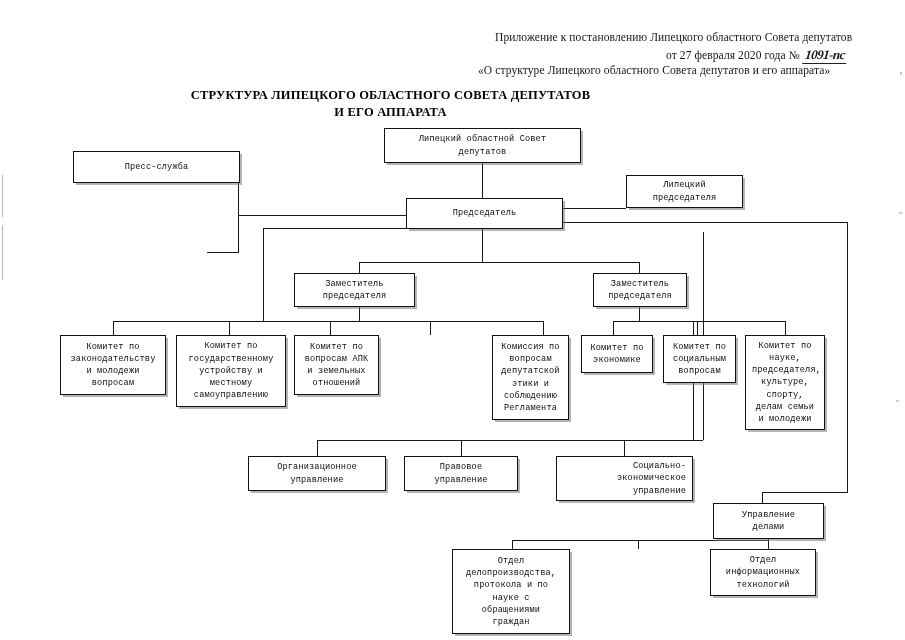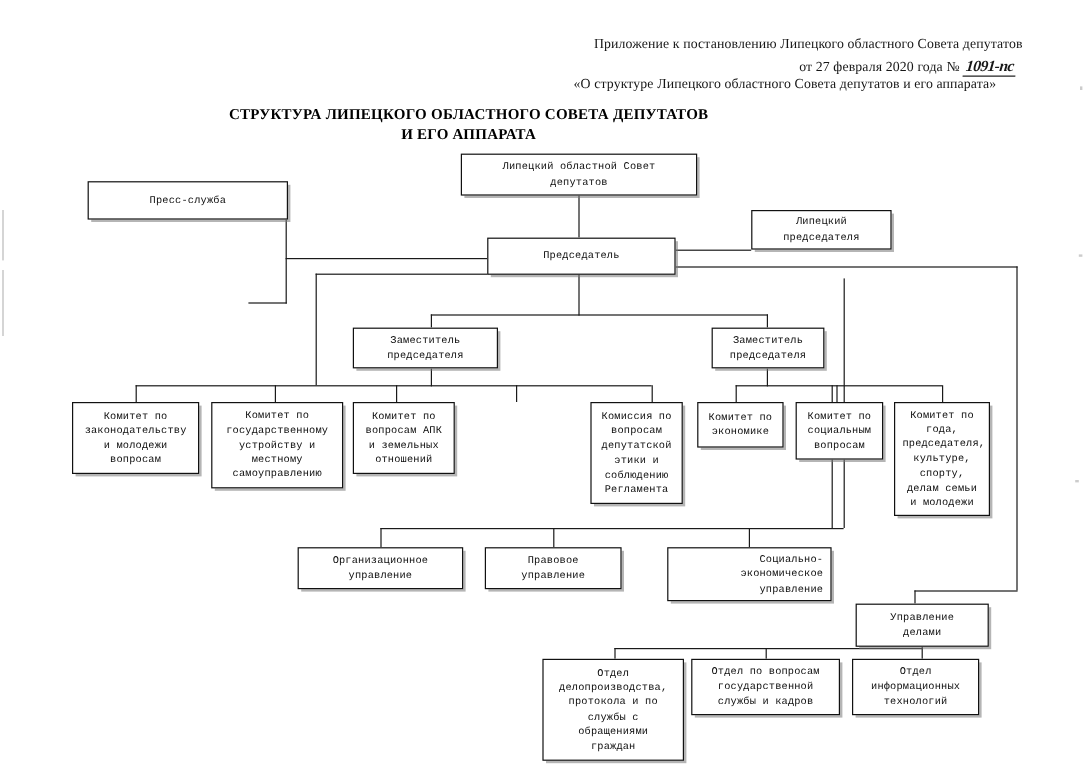--- a/index.html
+++ b/index.html
@@ -259,21 +259,21 @@
     <span>
       <span>Комитет по</span>
       <span>социальным</span>
       <span>вопросам</span>
     </span>
   </div>
 
   <div class="box" style="left:745px; top:335px; width:80px; height:95px;">
     <span>
       <span>Комитет по</span>
-      <span>года,</span>
+      <span>науке,</span>
       <span>председателя,</span>
       <span>культуре,</span>
       <span>спорту,</span>
       <span>делам семьи</span>
       <span>и молодежи</span>
     </span>
   </div>
 
   <div class="box" style="left:248px; top:456px; width:138px; height:35px;justify-content:center;">
     <span>
@@ -302,33 +302,26 @@
       <span>Управление</span>
       <span>делами</span>
     </span>
   </div>
 
   <div class="box" style="left:452px; top:549px; width:118px; height:85px;">
     <span>
       <span>Отдел</span>
       <span>делопроизводства,</span>
       <span>протокола и по</span>
-      <span>службы с</span>
+      <span>науке с</span>
       <span>обращениями</span>
       <span>граждан</span>
     </span>
   </div>
 
-  <div class="box" style="left:576px; top:549px; width:124px; height:47px;">
-    <span>
-      <span>Отдел по вопросам</span>
-      <span>государственной</span>
-      <span>службы и кадров</span>
-    </span>
-  </div>
 
   <div class="box" style="left:710px; top:549px; width:106px; height:47px;">
     <span>
       <span>Отдел</span>
       <span>информационных</span>
       <span>технологий</span>
     </span>
   </div>
 
 </div>

